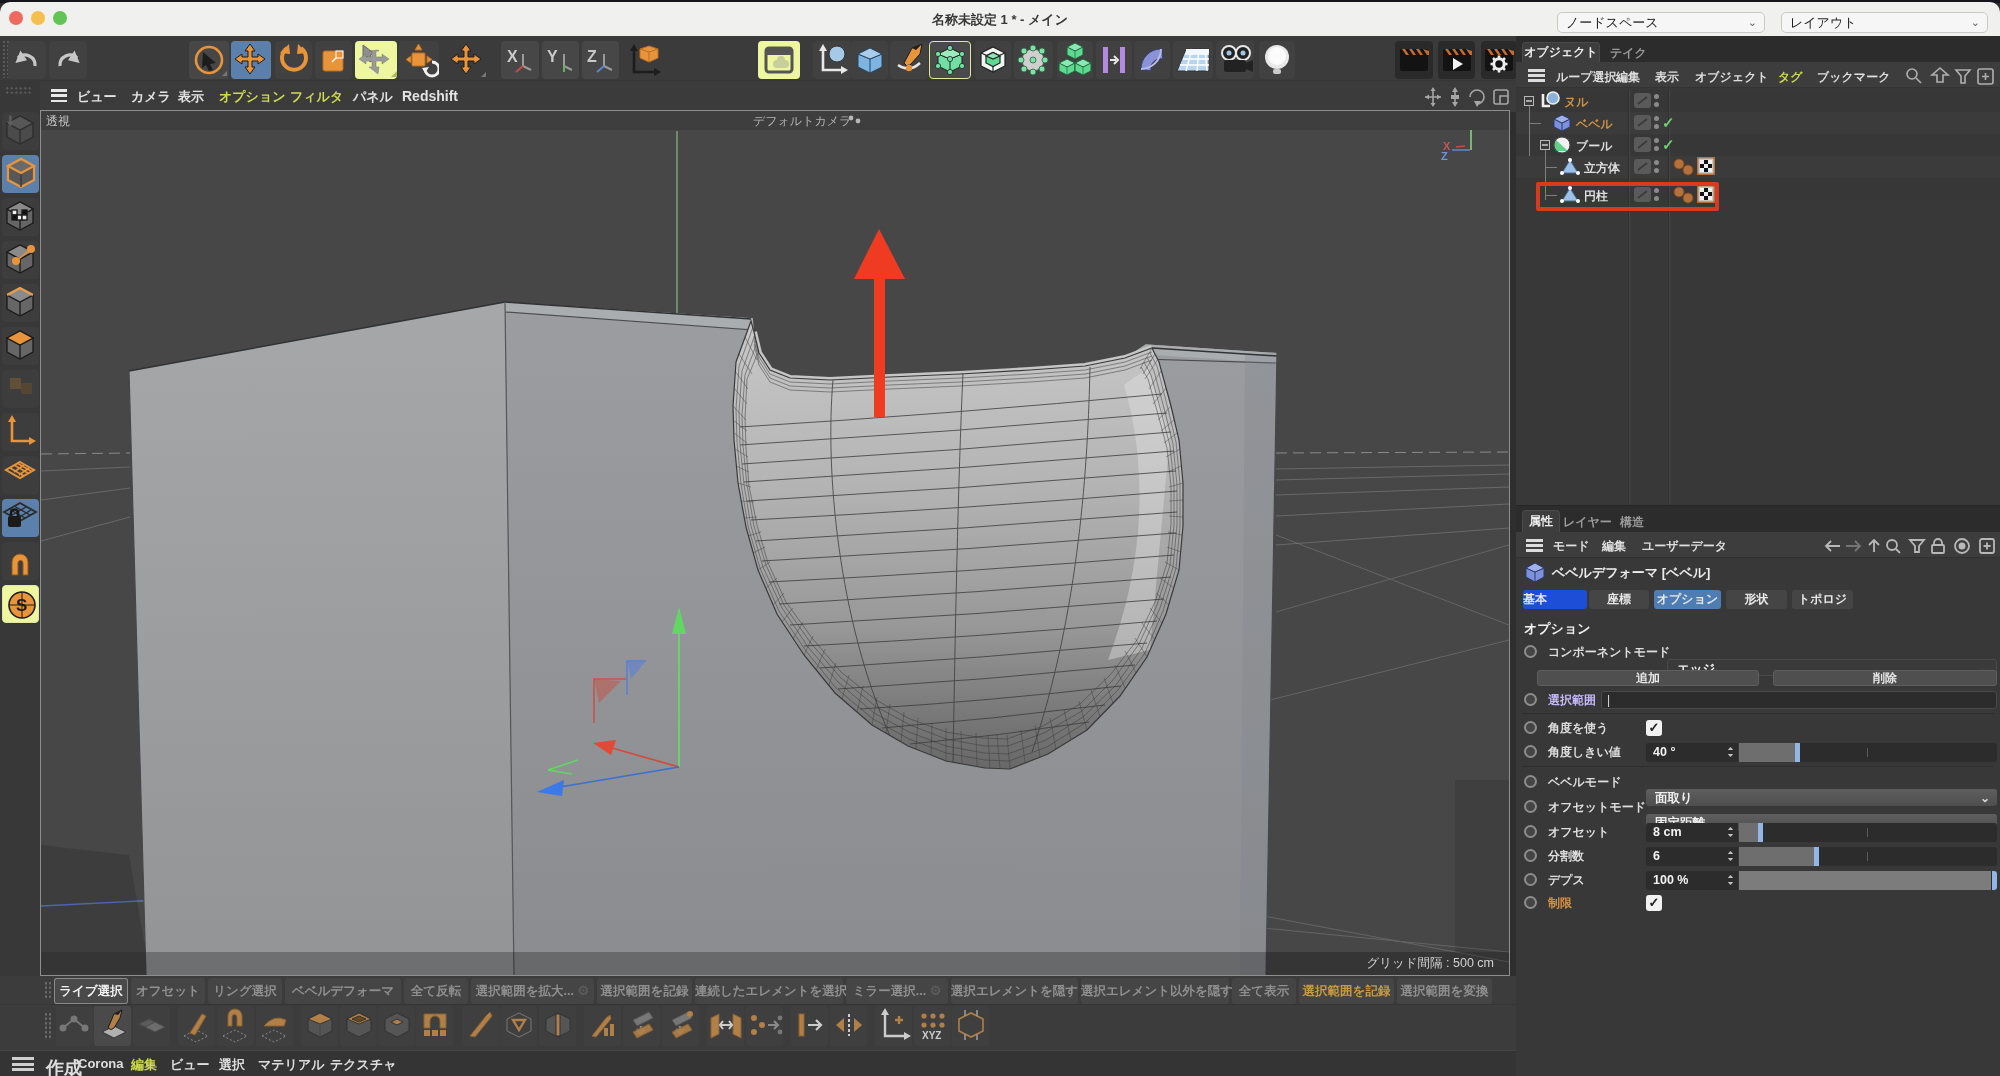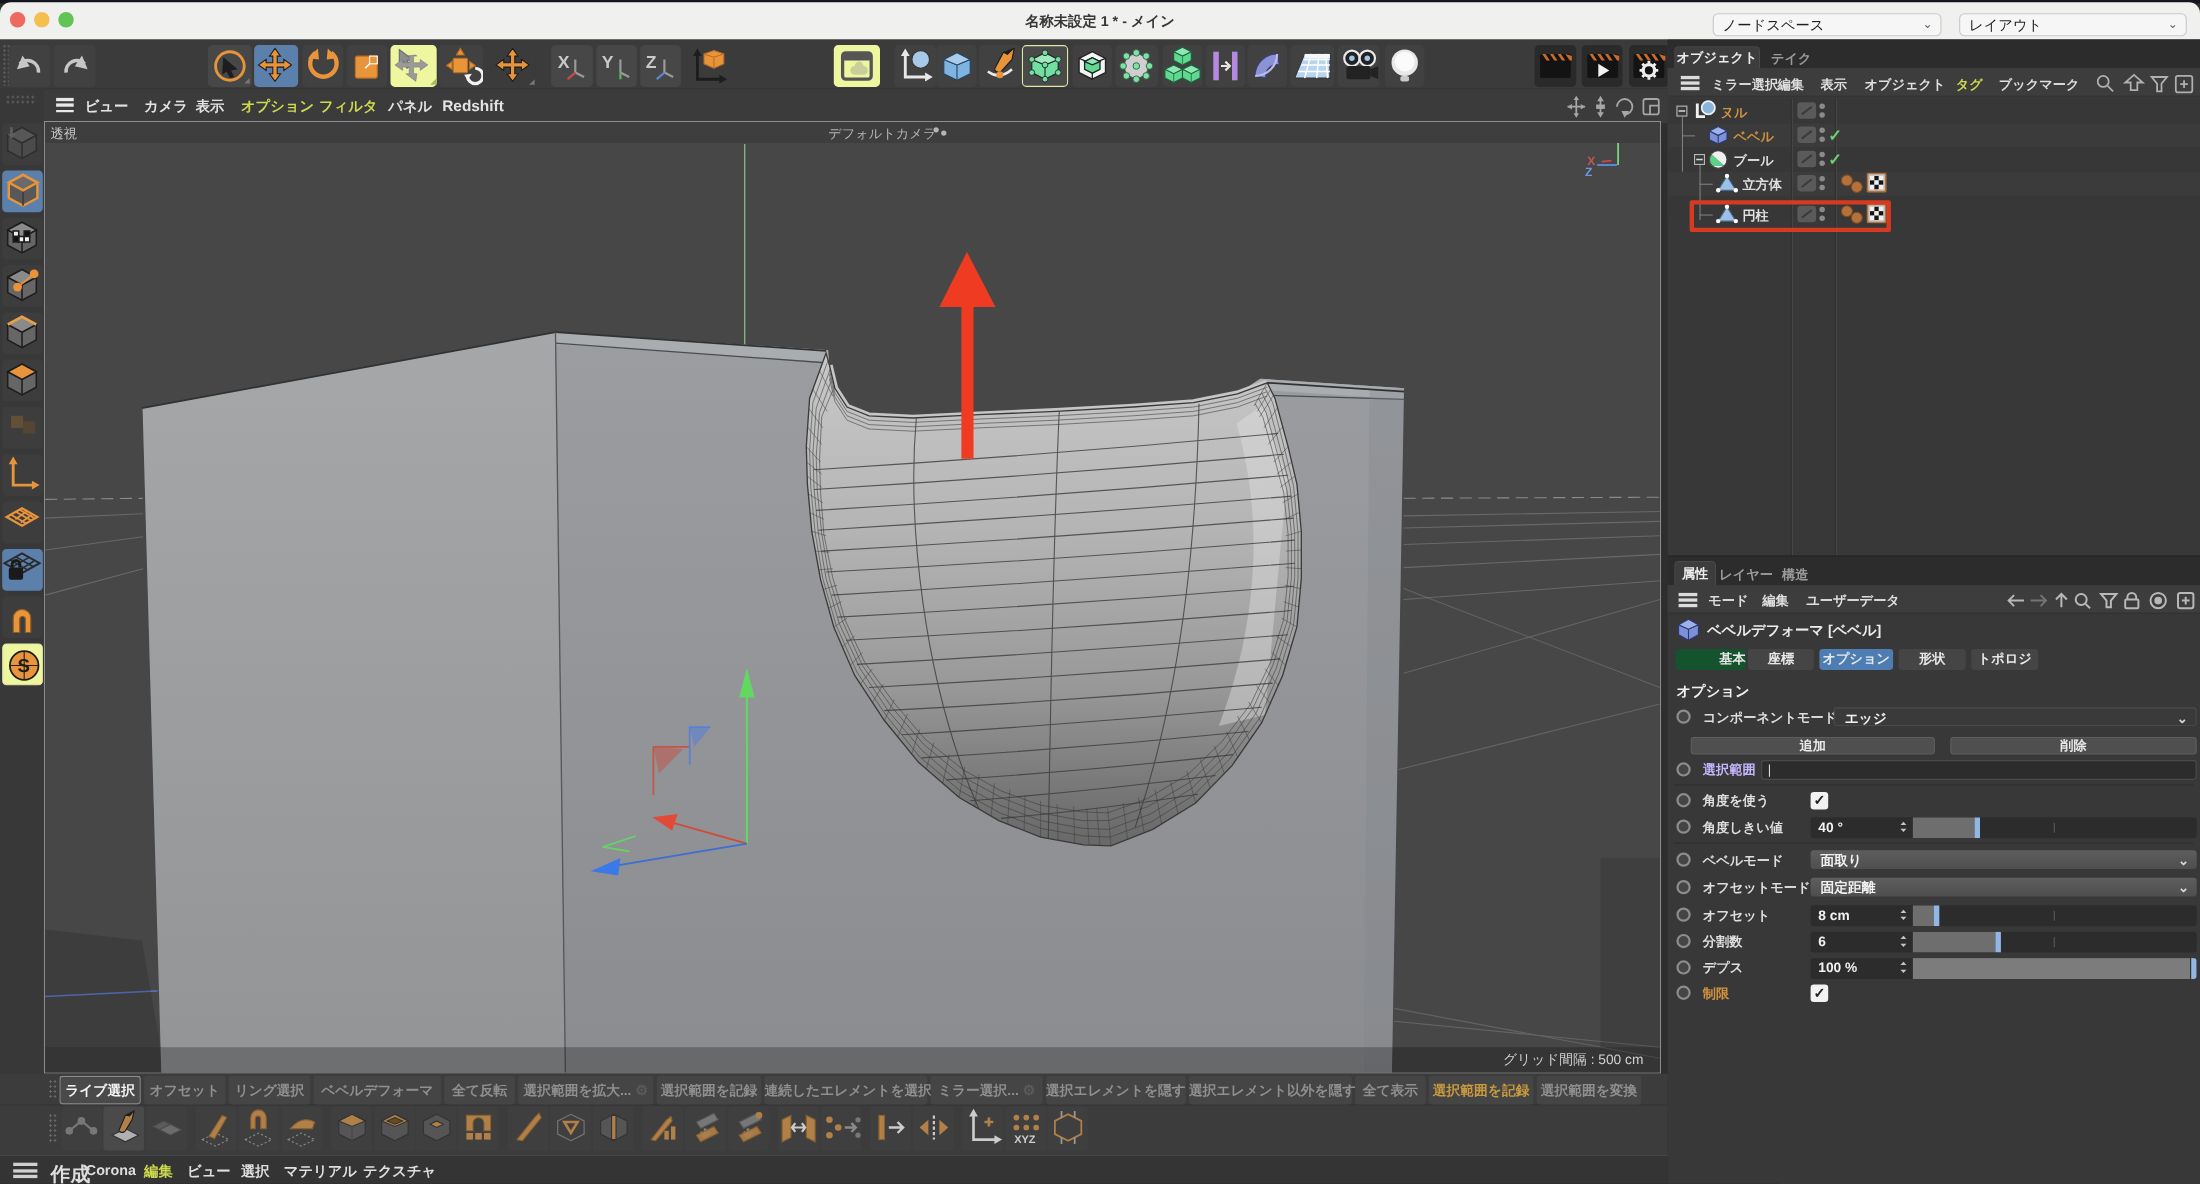--- a/index.html
+++ b/index.html
@@ -10,21 +10,21 @@
 .gr{color:#9a9a9a}
 .or{color:#d0923f}
 svg{display:block}
 .mbtn{position:absolute;top:41px;height:38px;background:#414141;border-radius:4px}
 .sbtn{position:absolute;left:2px;width:37px;height:38px;background:#3d3d3d;border-radius:4px}
 .b2{position:absolute;top:0;height:26px;background:#454545;border-radius:3px;color:#8f8f8f;font-size:12.5px;font-weight:bold;line-height:26px;text-align:center;white-space:nowrap;padding:0 10px}
 .i2{position:absolute;top:0;width:37px;height:40px;background:#3f3f3f;border-radius:3px}
 .row{position:absolute;height:19px;line-height:19px}
 .lbl{position:absolute;left:32px;top:0;color:#dedede;font-size:12px;font-weight:bold;white-space:nowrap}
 .bullet{position:absolute;left:8px;top:2px;width:13px;height:13px;border:2px solid #8d8d8d;border-radius:50%;background:#454545}
-.ddl{position:absolute;left:130px;right:3px;top:0;height:17px;background:linear-gradient(#5e5e5e,#4e4e4e);border-radius:3px;color:#f0f0f0;font-size:12.5px;font-weight:bold;line-height:19px;padding-left:9px}
+.ddl{position:absolute;left:130px;right:3px;top:16px;height:17px;background:linear-gradient(#5e5e5e,#4e4e4e);border-radius:3px;color:#f0f0f0;font-size:12.5px;font-weight:bold;line-height:19px;padding-left:9px}
 .chev{position:absolute;right:7px;top:0;color:#d8d8d8;font-size:12px;font-weight:bold}
 .spin{position:absolute;left:130px;top:0;width:92px;height:19px;background:#2c2c2c;border-radius:3px 0 0 3px;color:#f2f2f2;font-size:12.5px;font-weight:bold;line-height:19px;padding-left:7px}
 .sld{position:absolute;left:223px;right:3px;top:0;height:19px;background:#2c2c2c;border-radius:0 3px 3px 0;overflow:hidden}
 .fill{position:absolute;left:0;top:0;bottom:0;background:#6e6e6e}
 .hndl{position:absolute;top:0;bottom:0;width:5px;background:#93b7e4}
 .cb{position:absolute;left:130px;top:1px;width:16px;height:16px;background:#f2f2f2;border-radius:3px;color:#222;font-size:13px;font-weight:bold;text-align:center;line-height:16px}
 </style></head>
 <body>
 
 <div class="a" style="left:0;top:0;width:2000px;height:3px;background:#15151d"></div>
@@ -658,21 +658,21 @@
 <div class="a" style="left:1516px;top:36px;width:484px;height:26px;background:#2c2c2c"></div>
 <div class="a" style="left:1522px;top:42px;width:78px;height:20px;background:#3d3d3d;border:1px solid #4a4a4a;border-bottom:none;border-radius:4px 4px 0 0;color:#ececec;font-size:12px;font-weight:bold;text-align:center;line-height:19px">オブジェクト</div>
 <div class="a t2 gr" style="left:1610px;top:45px">テイク</div>
 
 <div class="a" style="left:1516px;top:62px;width:484px;height:26px;background:#3d3d3d;border-bottom:1px solid #333"></div>
 <div class="a" style="left:1528px;top:69px;width:17px;height:12px">
     <div style="height:2.5px;background:#dcdcdc;margin-bottom:2.5px"></div>
     <div style="height:2.5px;background:#dcdcdc;margin-bottom:2.5px"></div>
     <div style="height:2.5px;background:#dcdcdc"></div>
   </div>
-<div class="a t2" style="left:1556px;top:69px">ミラー選択</div>
+<div class="a t2" style="left:1556px;top:69px">ループ選択</div>
 <div class="a t2" style="left:1616px;top:69px">編集</div>
 <div class="a t2" style="left:1655px;top:69px">表示</div>
 <div class="a t2" style="left:1695px;top:69px">オブジェクト</div>
 <div class="a t2 yl" style="left:1778px;top:69px">タグ</div>
 <div class="a t2" style="left:1817px;top:69px">ブックマーク</div>
 <div class="a" style="left:1904px;top:66px">
     <svg width="92" height="20" viewBox="0 0 92 20">
       <g stroke="#b0b0b0" stroke-width="1.6" fill="none">
         <circle cx="8" cy="8" r="5"></circle>
         <line x1="12" y1="12" x2="17" y2="17"></line>
@@ -872,21 +872,21 @@
 <div class="a" style="left:1524px;top:561px">
     <svg width="22" height="22" viewBox="0 0 22 22">
       <g stroke="#2a3a6a" stroke-width="1">
         <path d="M2 7 L11 2 L20 7 L20 16 L11 21 L2 16 Z" fill="#7c90dc"></path>
         <path d="M2 7 L11 11 L20 7 M11 11 L11 21" fill="none"></path>
         <path d="M2 7 L11 2 L20 7 L11 11 Z" fill="#a0b0ec"></path>
       </g>
     </svg>
   </div>
 <div class="a" style="left:1552px;top:564px;color:#ececec;font-size:13px;font-weight:bold">ベベルデフォーマ [ベベル]</div>
-<div class="a" style="left:1523px;top:590px;width:64px;height:19px;background:#14532d;border-radius:3px;color:#e8e8e8;font-size:12px;font-weight:bold;text-align:right;line-height:19px">基本</div>
+<div class="a" style="left:1523px;top:590px;width:64px;height:19px;background:#1d4ed8;border-radius:3px;color:#e8e8e8;font-size:12px;font-weight:bold;text-align:left;line-height:19px">基本</div>
 <div class="a" style="left:1589px;top:590px;width:60px;height:19px;background:#454545;border-radius:3px;color:#e8e8e8;font-size:12px;font-weight:bold;text-align:center;line-height:19px">座標</div>
 <div class="a" style="left:1654px;top:590px;width:67px;height:19px;background:#4d7db3;border-radius:3px;color:#e8e8e8;font-size:12px;font-weight:bold;text-align:center;line-height:19px">オプション</div>
 <div class="a" style="left:1726px;top:590px;width:61px;height:19px;background:#454545;border-radius:3px;color:#e8e8e8;font-size:12px;font-weight:bold;text-align:center;line-height:19px">形状</div>
 <div class="a" style="left:1792px;top:590px;width:61px;height:19px;background:#454545;border-radius:3px;color:#e8e8e8;font-size:12px;font-weight:bold;text-align:center;line-height:19px">トポロジ</div>
 <div class="a" style="left:1524px;top:620px;color:#f0f0f0;font-size:13px;font-weight:bold">オプション</div>
 <div class="row" style="left:1516px;top:643px;width:484px">
     <div class="bullet"></div>
     <div class="lbl" style="color:#dedede">コンポーネントモード</div>
     <div class="ddl" style="left:151px;background:#3a3a3a;border:1px solid #4a4a4a">エッジ<span class="chev">⌄</span></div>
   </div>

